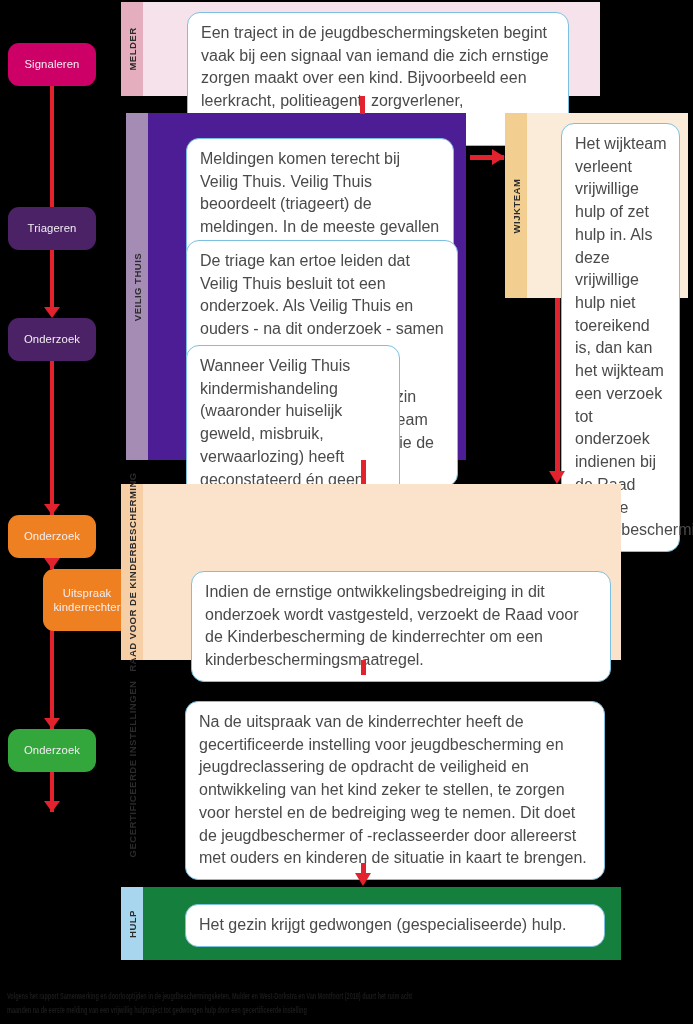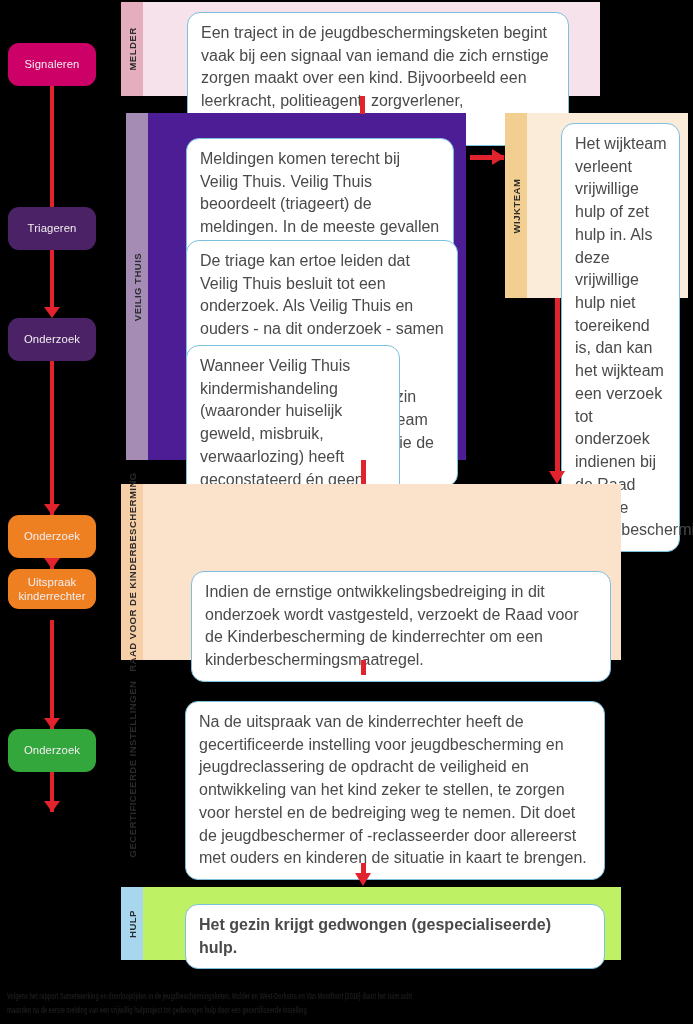--- a/index.html
+++ b/index.html
@@ -94,21 +94,21 @@
     </div>
   <div class="pill" style="top: 207px; height: 43px; background: rgb(75, 34, 102);">
       <span>Triageren</span>
     </div>
   <div class="pill" style="top: 318px; height: 43px; background: rgb(75, 34, 102);">
       <span>Onderzoek</span>
     </div>
   <div class="pill" style="top: 515px; height: 43px; background: rgb(239, 128, 34);">
       <span>Onderzoek</span>
     </div>
-  <div class="pill two" style="top: 569px; height: 40px; background: rgb(239, 128, 34);">
+  <div class="pill two" style="top: 569px; height: 62px; background: rgb(239, 128, 34); margin-left: 35px;">
       <span>Uitspraak kinderrechter</span>
     </div>
   <div class="pill" style="top: 729px; height: 43px; background: rgb(51, 166, 60);">
       <span>Onderzoek</span>
     </div>
 </div>
 
 <div class="lane" style="left:121px; top:2px; width:479px; height:94px;">
   <div class="lane-label" style="background: rgb(228, 174, 191);">
     <span>MELDER</span>
@@ -153,21 +153,21 @@
   </div>
   <div class="lane-body">
     <div class="card" style="left:42px; top:26px;  width:420px;">Na de uitspraak van de kinderrechter heeft de gecertificeerde instelling voor jeugdbescherming en jeugdreclassering de opdracht de veiligheid en ontwikkeling van het kind zeker te stellen, te zorgen voor herstel en de bedreiging weg te nemen. Dit doet de jeugdbeschermer of -reclasseerder door allereerst met ouders en kinderen de situatie in kaart te brengen.</div>
   </div>
 </div>
 
 <div class="lane" style="left:121px; top:887px; width:500px; height:73px;">
   <div class="lane-label" style="background: rgb(168, 214, 239);">
     <span>HULP</span>
   </div>
-  <div class="lane-body" style="background: #bef264; font-weight: bold;">
+  <div class="lane-body" style="background: #15803d;">
     <div class="card" style="left:42px; top:17px; width:420px;">Het gezin krijgt gedwongen (gespecialiseerde) hulp.</div>
   </div>
 </div>
 
 <div class="vline" style="left:360px; top:96px;  height:18px;"></div>
 
 <div class="hline" style="left:470px; top:155px; width:34px;"></div>
 <div class="harrow" style="left:492px; top:149px;"></div>
 
 <div class="vline" style="left:361px; top:460px; height:24px;"></div>

